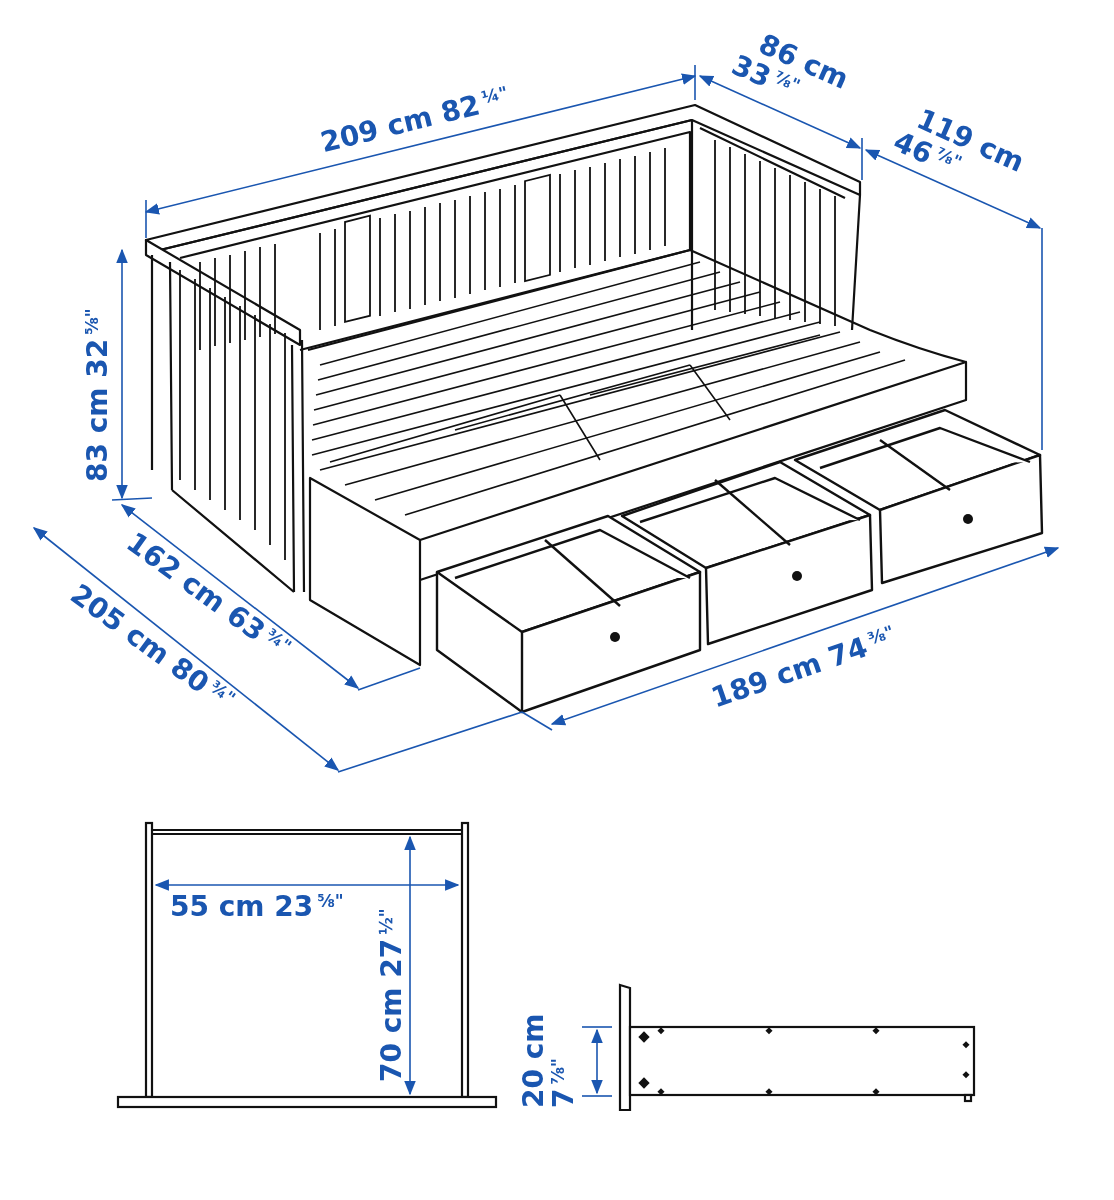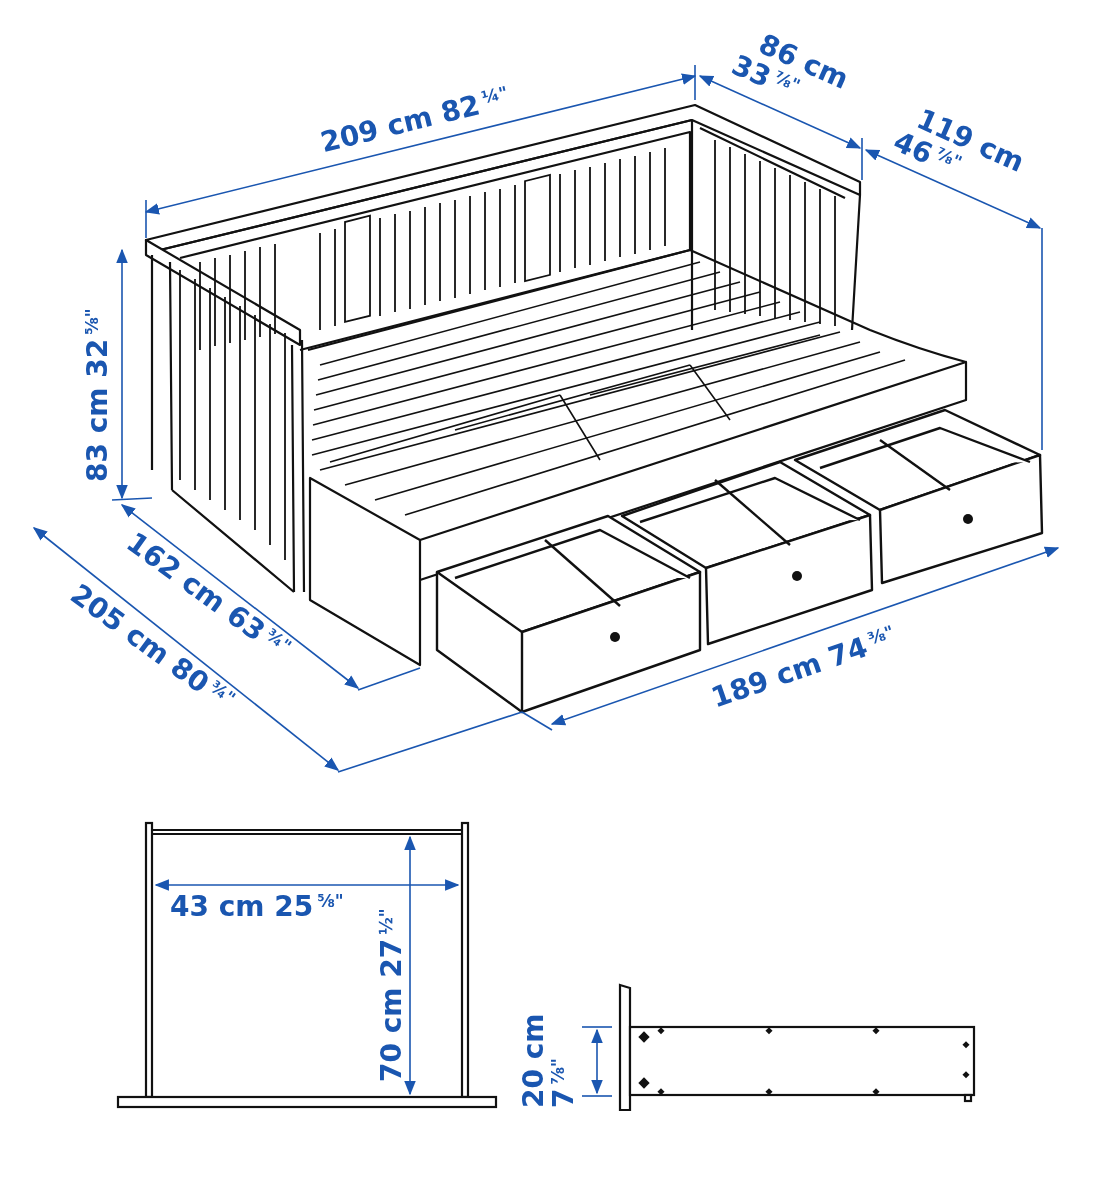--- a/index.html
+++ b/index.html
@@ -225,22 +225,22 @@
     <span>205 cm</span>
     <span>80</span><span class="frac">¾"</span>
   </div>
 
   <div class="dim" style="left:708px; top:686px; transform: rotate(-19deg);">
     <span>189 cm</span>
     <span>74</span><span class="frac">⅜"</span>
   </div>
 
   <div class="dim" style="left:170px; top:893px;">
-    <span>43 cm</span>
-    <span>25</span><span class="frac">⅝"</span>
+    <span>55 cm</span>
+    <span>23</span><span class="frac">⅝"</span>
   </div>
 
   <div class="dim" style="left:378px; top:1082px; transform: rotate(-90deg);">
     <span>70 cm</span>
     <span>27</span><span class="frac">½"</span>
   </div>
 
   <div class="dim" style="left:520px; top:1108px; transform: rotate(-90deg);">
     <span>20 cm</span>
     <span class="line2"><span>7</span><span class="frac">⅞"</span></span>

